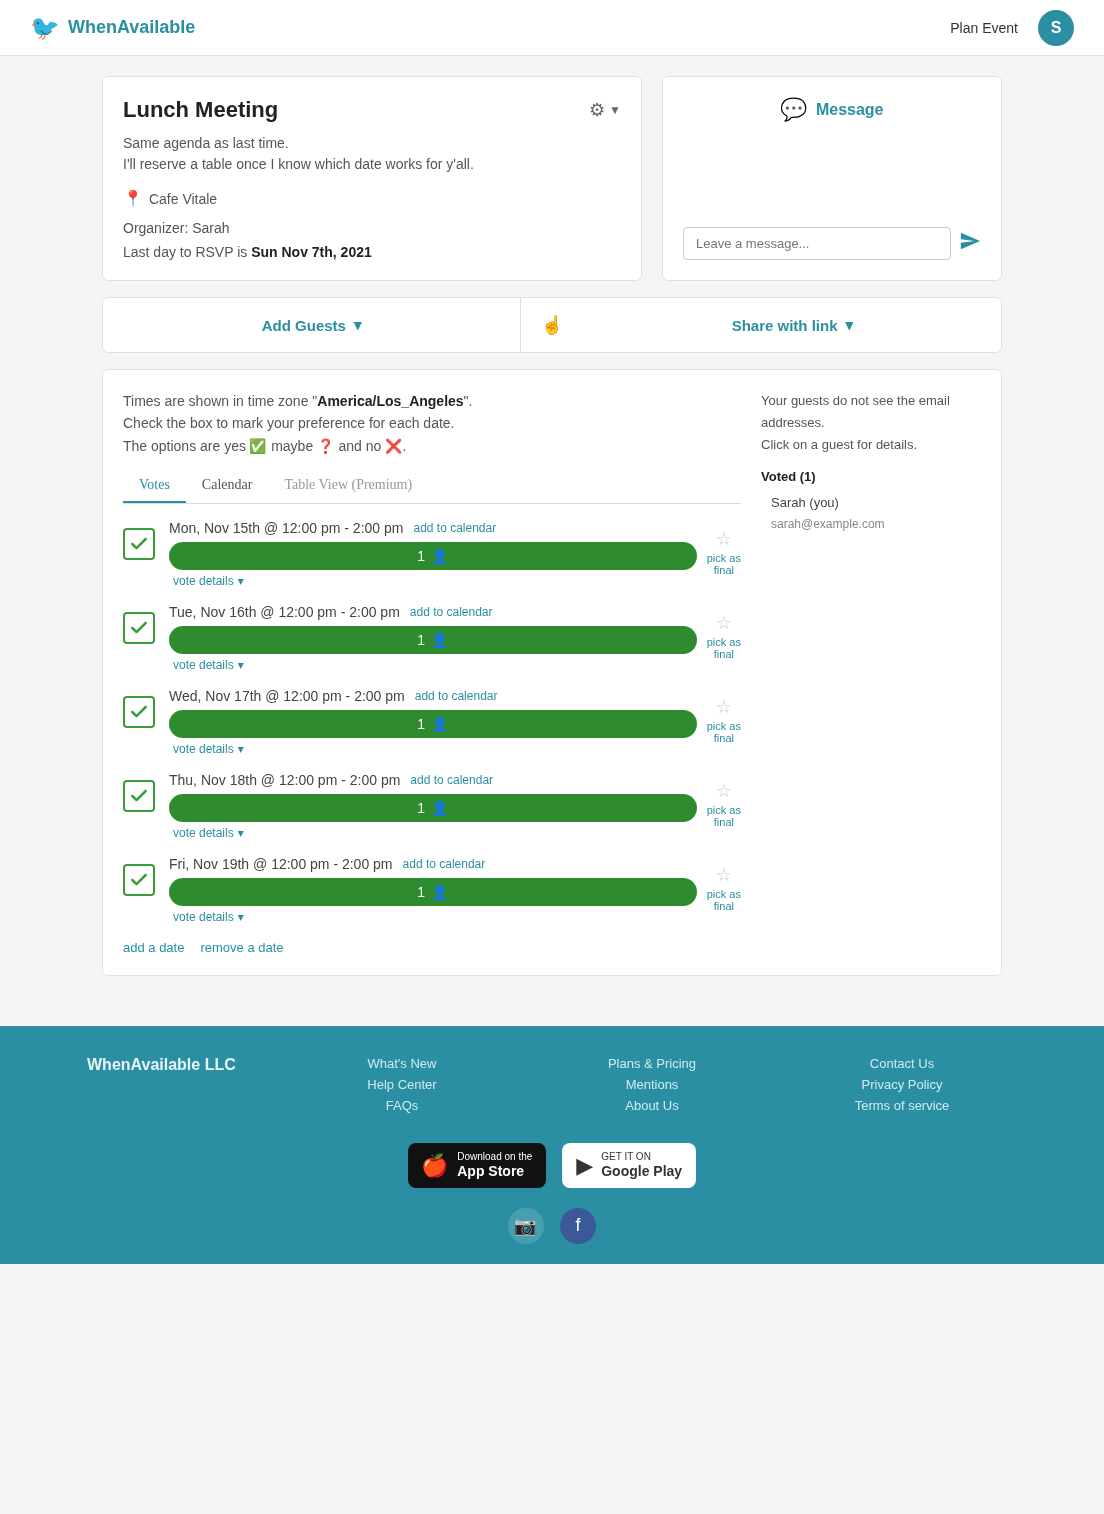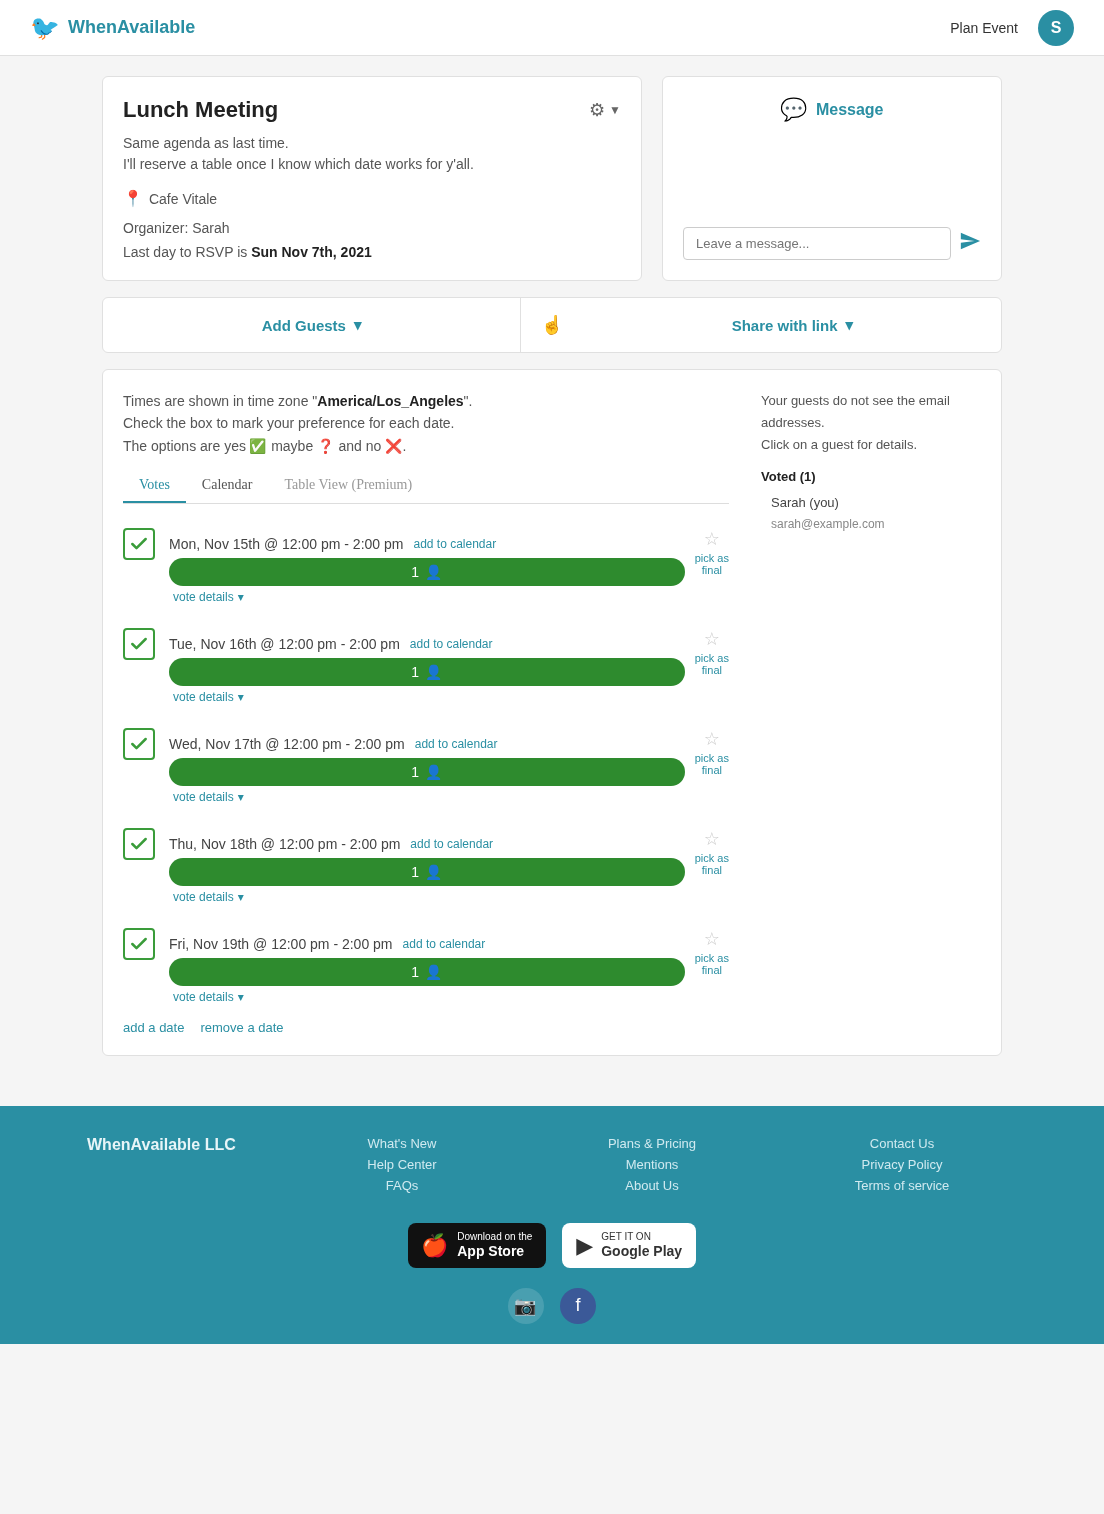--- a/index.html
+++ b/index.html
@@ -41,40 +41,40 @@
     .message-send { color: #2a8fa3; font-size: 20px; cursor: pointer; background: none; border: none; }
 
     
     .action-bar { background: #fff; border: 1px solid #e0e0e0; border-radius: 6px; display: flex; margin-bottom: 16px; }
     .action-btn { flex: 1; padding: 18px; display: flex; align-items: center; justify-content: center; gap: 8px; cursor: pointer; color: #2a8fa3; font-weight: 600; font-size: 15px; }
     .action-btn:first-child { border-right: 1px solid #e0e0e0; }
     .hand-icon { font-size: 18px; color: #999; }
 
     
     .voting-panel { background: #fff; border: 1px solid #e0e0e0; border-radius: 6px; padding: 20px; }
-    .voting-top { display: flex; gap: 32px; }
+    .voting-top { display: flex; gap: 20px; }
     .voting-left { flex: 1; }
     .voting-right { flex: 0 0 220px; color: #555; font-size: 13px; line-height: 1.7; }
     .voting-right strong { color: #222; }
 
     .timezone-info { color: #555; margin-bottom: 12px; line-height: 1.6; }
     .timezone-info strong { color: #222; }
 
     
     .tabs { display: flex; border-bottom: 1px solid #ddd; margin-bottom: 16px; gap: 0; }
     .tab { padding: 8px 16px; cursor: pointer; color: #555; font-size: 14px; border-bottom: 2px solid transparent; font-family: Liberation Serif, serif; }
     .tab.active { color: #2a8fa3; border-bottom: 2px solid #2a8fa3; }
     .tab.premium { color: #999; }
 
     
     .date-row { display: flex; align-items: flex-start; gap: 10px; margin-bottom: 16px; }
     .checkbox-area { width: 36px; padding-top: 8px; }
     .checkbox-green { width: 32px; height: 32px; border-radius: 4px; border: 2px solid #3a9c3a; display: flex; align-items: center; justify-content: center; cursor: pointer; }
     .checkbox-green svg { width: 20px; height: 20px; }
-    .date-content { flex: 1; margin-top: 16px; }
+    .date-content { flex: 1; }
     .date-label-row { display: flex; align-items: center; gap: 10px; margin-bottom: 6px; }
     .date-label { color: #444; font-size: 14px; }
     .add-cal { color: #2a8fa3; font-size: 12px; cursor: pointer; }
     .vote-bar { background: #2e8b2e; border-radius: 20px; padding: 6px 16px; display: flex; align-items: center; justify-content: center; gap: 6px; color: #fff; font-size: 14px; cursor: pointer; }
     .vote-details-row { display: flex; align-items: center; gap: 4px; color: #2a8fa3; font-size: 12px; cursor: pointer; margin-top: 4px; padding-left: 4px; }
     .pick-final { display: flex; flex-direction: column; align-items: center; gap: 2px; padding-top: 8px; }
     .star-icon { color: #ccc; font-size: 18px; cursor: pointer; }
     .pick-label { color: #2a8fa3; font-size: 11px; text-align: center; cursor: pointer; }
 
     

